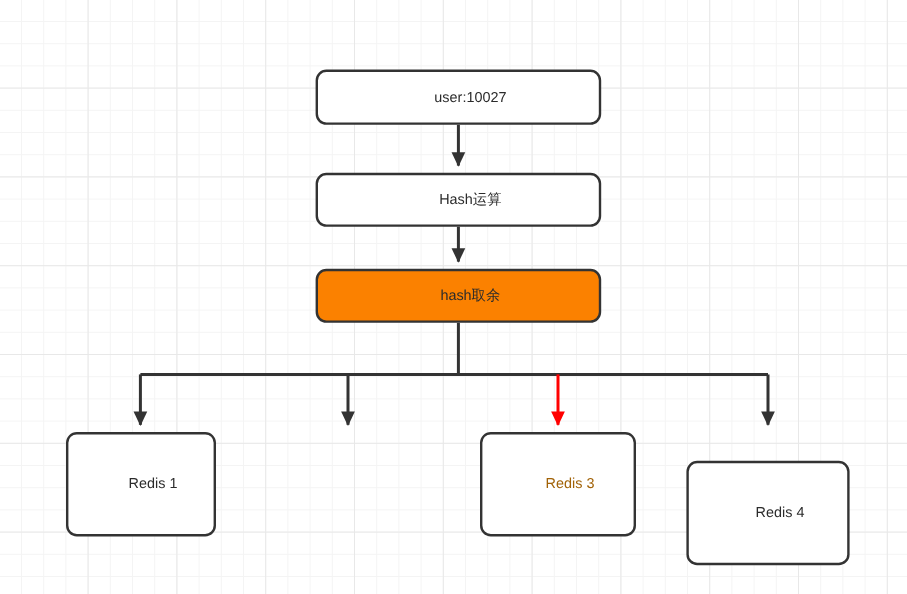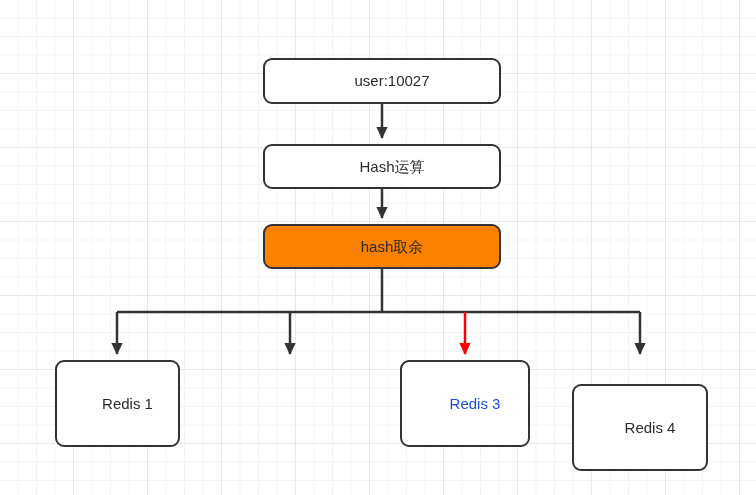--- a/index.html
+++ b/index.html
@@ -38,21 +38,21 @@
   .node {
     position: absolute;
     box-sizing: border-box;
     display: flex;
     align-items: center;
     justify-content: center;
     border: 2.5px solid #333333;
     border-radius: 9px;
     background: #ffffff;
     color: #2b2b2b;
-    font-size: 15px;
+    font-size: 12px;
     line-height: 1.2;
     text-align: center;
     white-space: nowrap;
     z-index: 2;
     padding-left: 20px;
   }
   .node.accent {
     background: #fb8100;
     border-color: #333333;
     color: #2b2b2b;
@@ -97,21 +97,21 @@
 
   <div class="node" style="left: 263px; top: 144px; width: 238px; height: 45px; background: rgb(255, 255, 255); color: rgb(43, 43, 43);">
     <span class="node-label">Hash运算</span>
   </div>
 
   <div class="node" style="left: 55px; top: 360px; width: 125px; height: 87px; background: rgb(255, 255, 255); color: rgb(43, 43, 43);">
     <span class="node-label">Redis 1</span>
   </div>
 
 
-  <div class="node" style="left: 400px; top: 360px; width: 130px; height: 87px; background: rgb(255, 255, 255); color: #1d4ed8;">
+  <div class="node" style="left: 400px; top: 360px; width: 130px; height: 87px; background: rgb(255, 255, 255); color: #a16207;">
     <span class="node-label">Redis 3</span>
   </div>
 
   <div class="node" style="left: 572px; top: 360px; width: 136px; height: 87px; background: rgb(255, 255, 255); color: rgb(43, 43, 43); margin-top: 24px;">
     <span class="node-label">Redis 4</span>
   </div>
 
 </div>
 
 </body></html>

